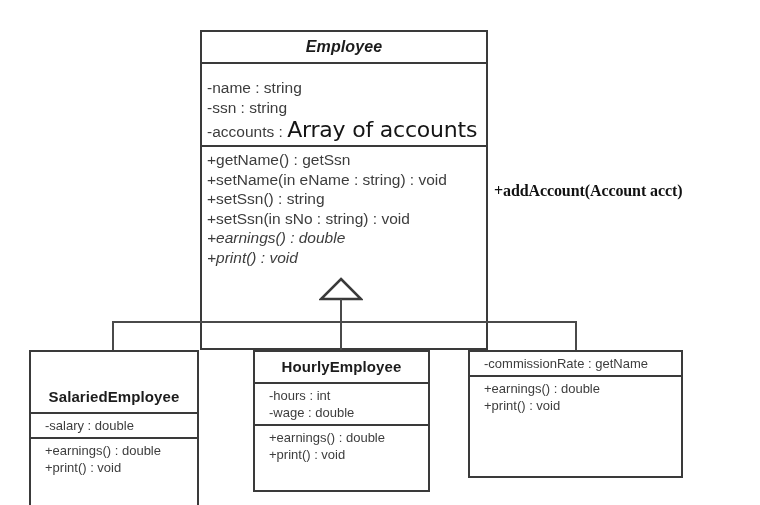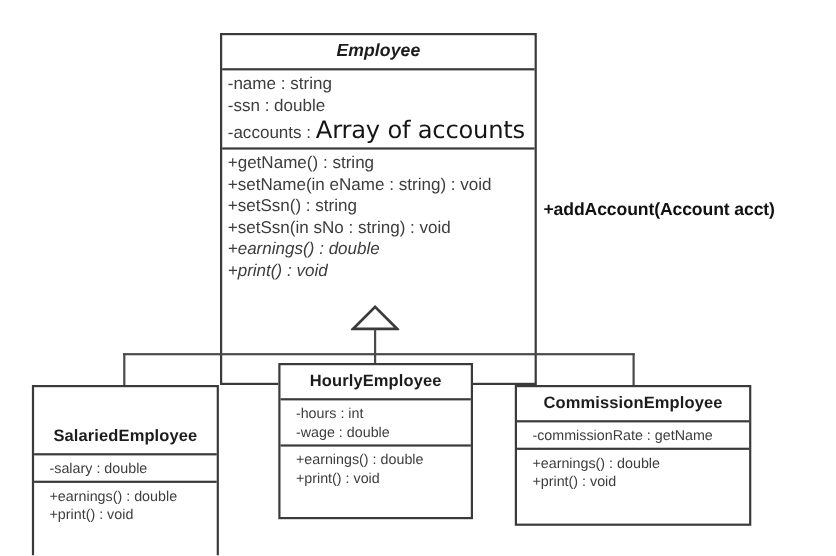--- a/index.html
+++ b/index.html
@@ -57,32 +57,32 @@
   .member .note {
     font-family: "DejaVu Sans", sans-serif;
     font-size: 22px;
     color: #151515;
     letter-spacing: -.2px;
   }
 
   
   #employee-class { left: 200px; top: 30px; width: 288px; height: 320px; }
   #employee-class .class-title { font-size: 16px; line-height: 30px; }
-  #employee-class .compartment.attrs { padding: 3px 0 2px 0; }
+  #employee-class .compartment.attrs { padding: 14px 0 2px 0; }
   #employee-class .compartment.ops   { padding: 3px 0 2px 0; }
   #employee-class .member { font-size: 15.5px; padding-top: 2px; padding-bottom: 2px; }
 
   
   .subclass .class-title { font-size: 15px; line-height: 30px; }
   .subclass .member { font-size: 13px; padding-top: 2px; padding-bottom: 2px; padding-left: 14px; }
   .subclass .compartment.attrs { padding: 3px 0 3px 0; }
   .subclass .compartment.ops   { padding: 3px 0 3px 0; }
 
   #salaried-class   { left: 29px;  top: 350px; width: 170px; height: 160px; justify-content: center; }
-  #hourly-class     { left: 253px; top: 330px; width: 177px; height: 142px; }
+  #hourly-class     { left: 253px; top: 350px; width: 177px; height: 142px; }
   #commission-class { left: 468px; top: 350px; width: 215px; height: 128px; }
 
   
   .line {
     position: absolute;
     background: #4a4a4a;
   }
   .vline { width: 2px; }
   .hline { height: 2px; }
 
@@ -104,38 +104,39 @@
   
   #add-account-note {
     position: absolute;
     left: 494px;
     top: 182px;
     font-size: 16px;
     font-weight: bold;
     color: #111111;
     white-space: nowrap;
     letter-spacing: -.1px;
+    font-family: Liberation Serif, serif;
   }
 </style>
 </head>
 <body>
 
 <div id="canvas">
 
   <div class="uml-class" id="employee-class">
     <div class="compartment name">
       <div class="class-title abstract-name">Employee</div>
     </div>
     <div class="compartment attrs">
       <div class="member">-name : string</div>
-      <div class="member">-ssn : double</div>
+      <div class="member">-ssn : string</div>
       <div class="member"><span>-accounts : </span><span class="note">Array of accounts</span></div>
     </div>
     <div class="compartment ops">
-      <div class="member">+getName() : string</div>
+      <div class="member">+getName() : getSsn</div>
       <div class="member">+setName(in eName : string) : void</div>
       <div class="member">+setSsn() : string</div>
       <div class="member">+setSsn(in sNo : string) : void</div>
       <div class="member abstract">+earnings() : double</div>
       <div class="member abstract">+print() : void</div>
     </div>
   </div>
 
   <svg id="gen-triangle" viewBox="0 0 44 24">
     <polygon points="22,2 42,22 2,22" fill="#ffffff" stroke="#3a3a3a" stroke-width="2.5" stroke-linejoin="miter"></polygon>
@@ -167,23 +168,20 @@
       <div class="member">-hours : int</div>
       <div class="member">-wage : double</div>
     </div>
     <div class="compartment ops">
       <div class="member">+earnings() : double</div>
       <div class="member">+print() : void</div>
     </div>
   </div>
 
   <div class="uml-class subclass" id="commission-class">
-    <div class="compartment name">
-      <div class="class-title">CommissionEmployee</div>
-    </div>
     <div class="compartment attrs">
       <div class="member">-commissionRate : getName</div>
     </div>
     <div class="compartment ops">
       <div class="member">+earnings() : double</div>
       <div class="member">+print() : void</div>
     </div>
   </div>
 
   <div id="add-account-note">+addAccount(Account acct)</div>

